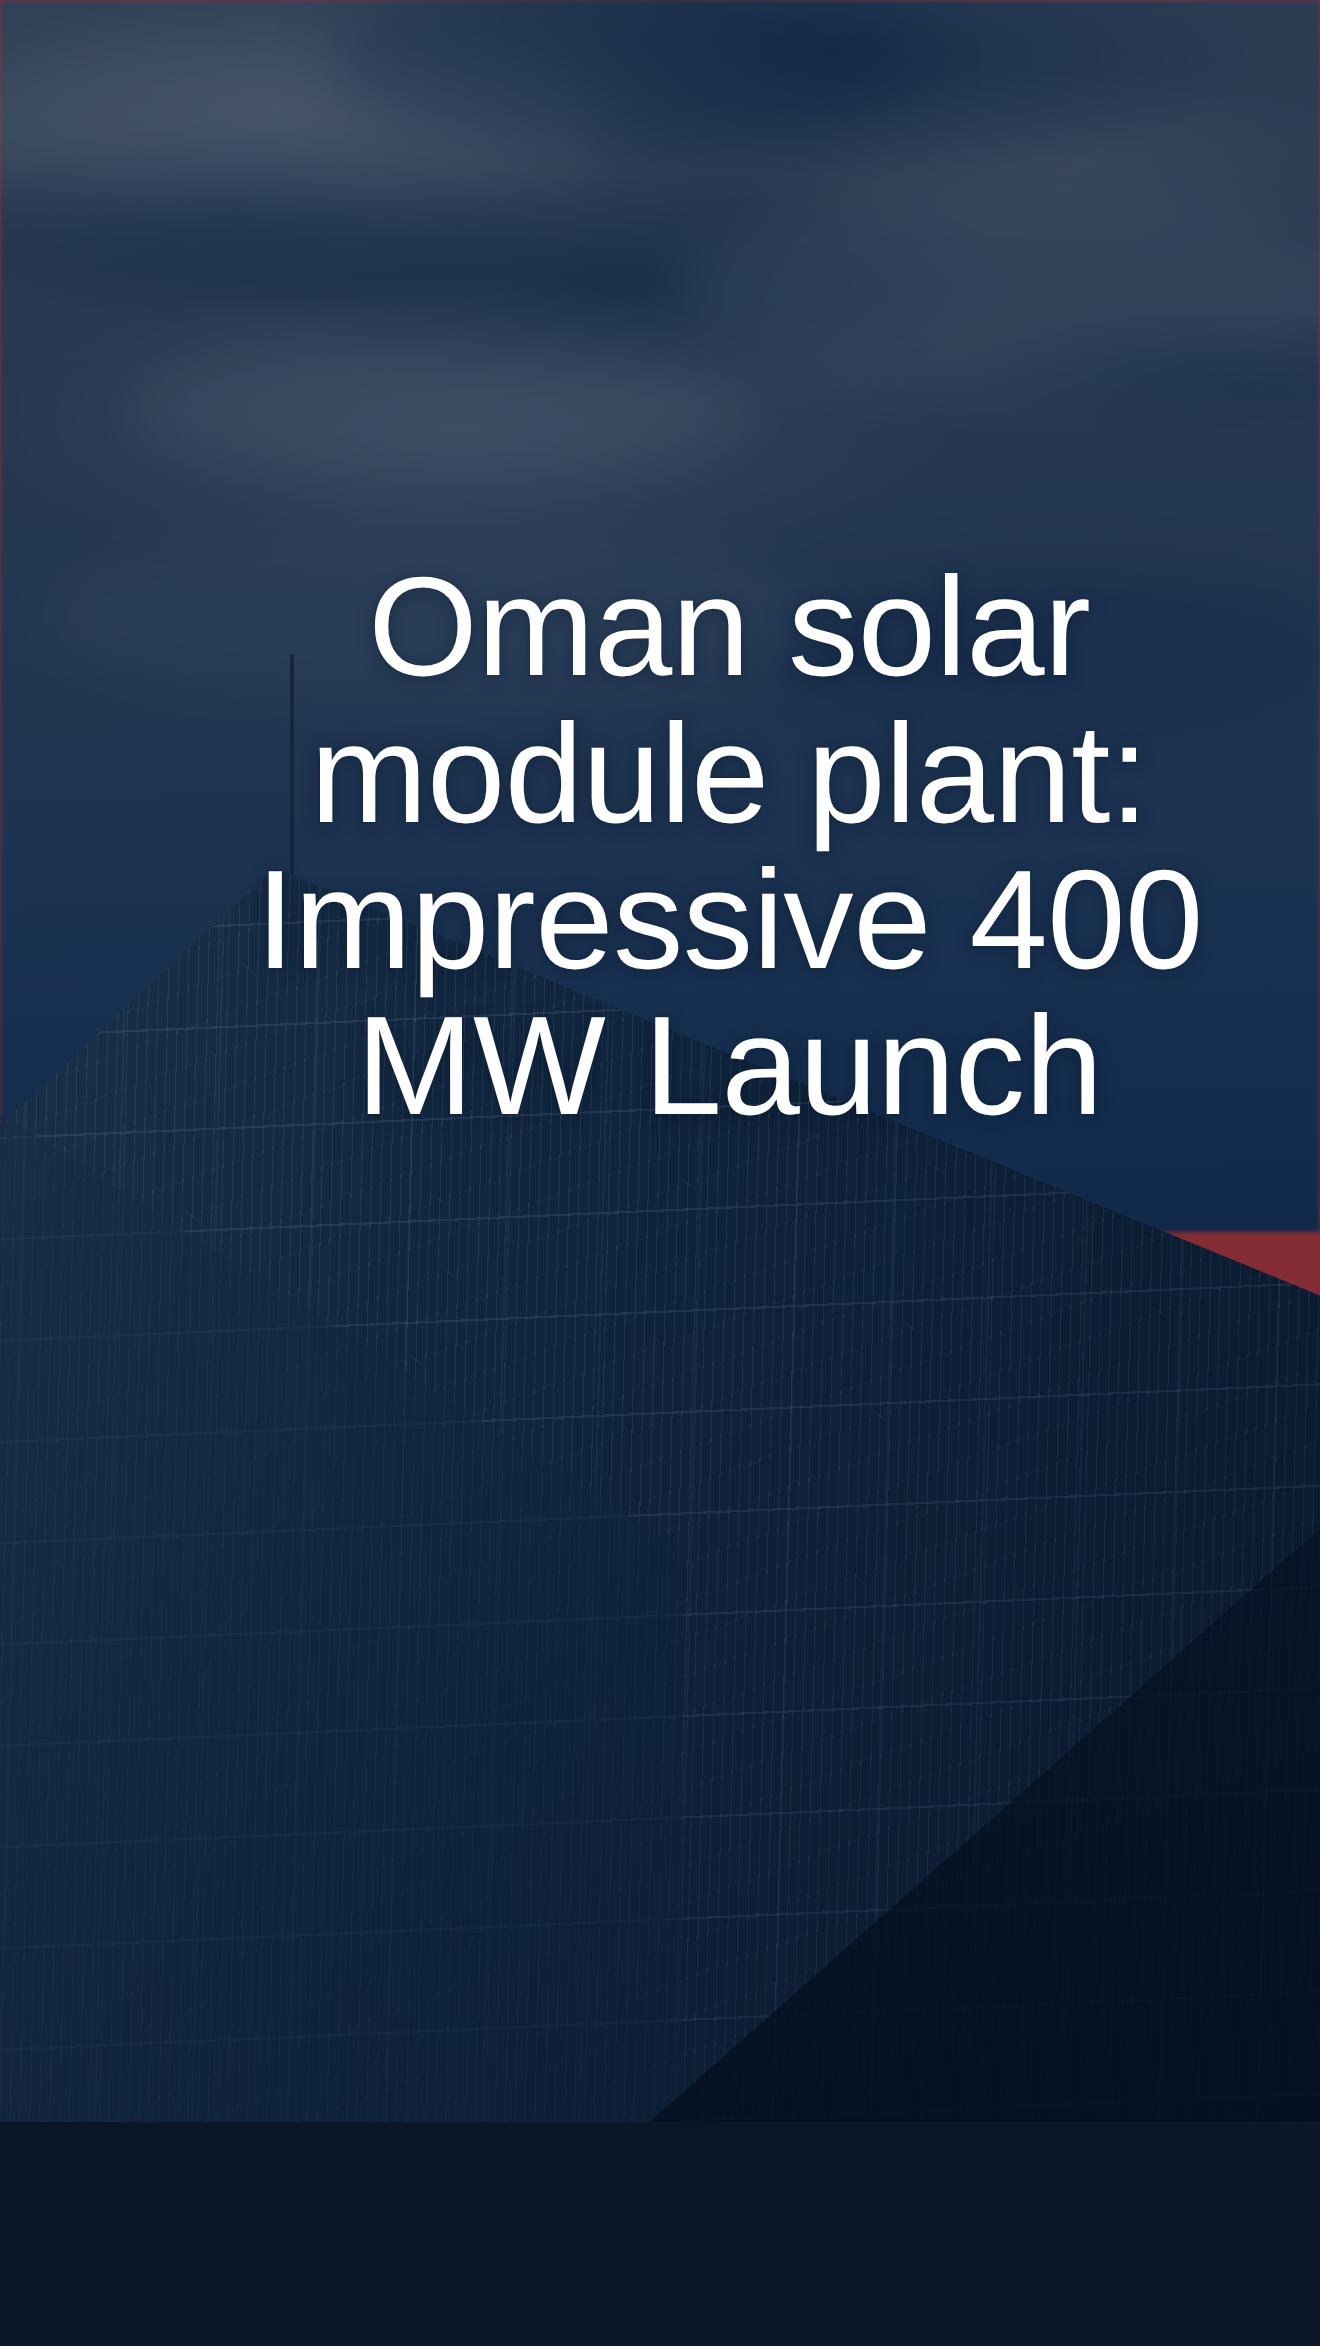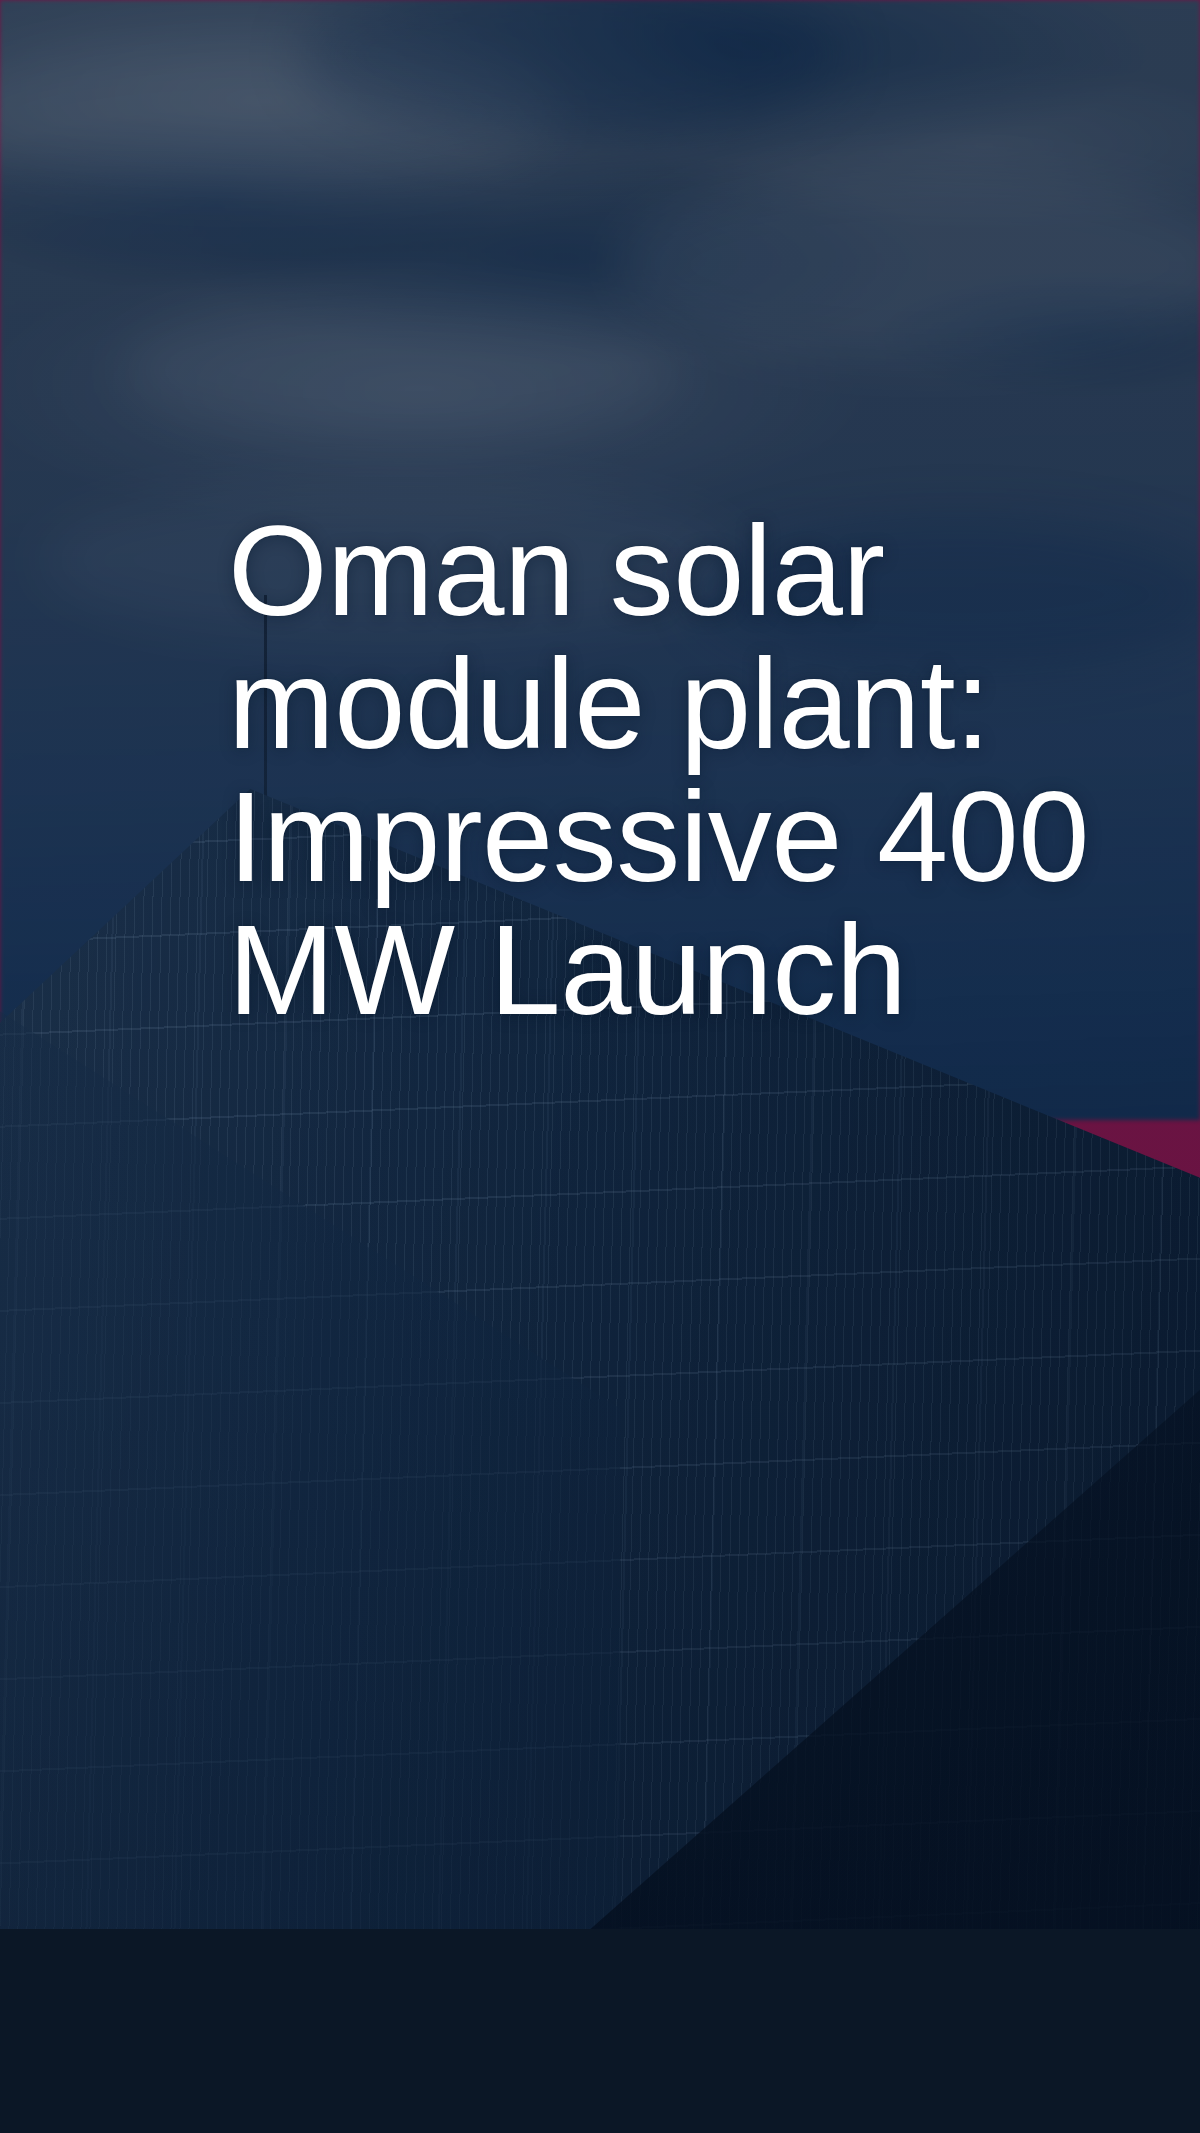--- a/index.html
+++ b/index.html
@@ -10,21 +10,22 @@
   }
   body {
     font-family: "Liberation Sans", sans-serif;
   }
 
   #stage {
     position: relative;
     width: 1200px;
     height: 1929px;
     overflow: hidden;
-    background: #be185d;
+    background: #ef4444;
+    text-align: center;
   }
 
   
   .photo {
     position: absolute;
     inset: 0;
     overflow: hidden;
   }
 
   

